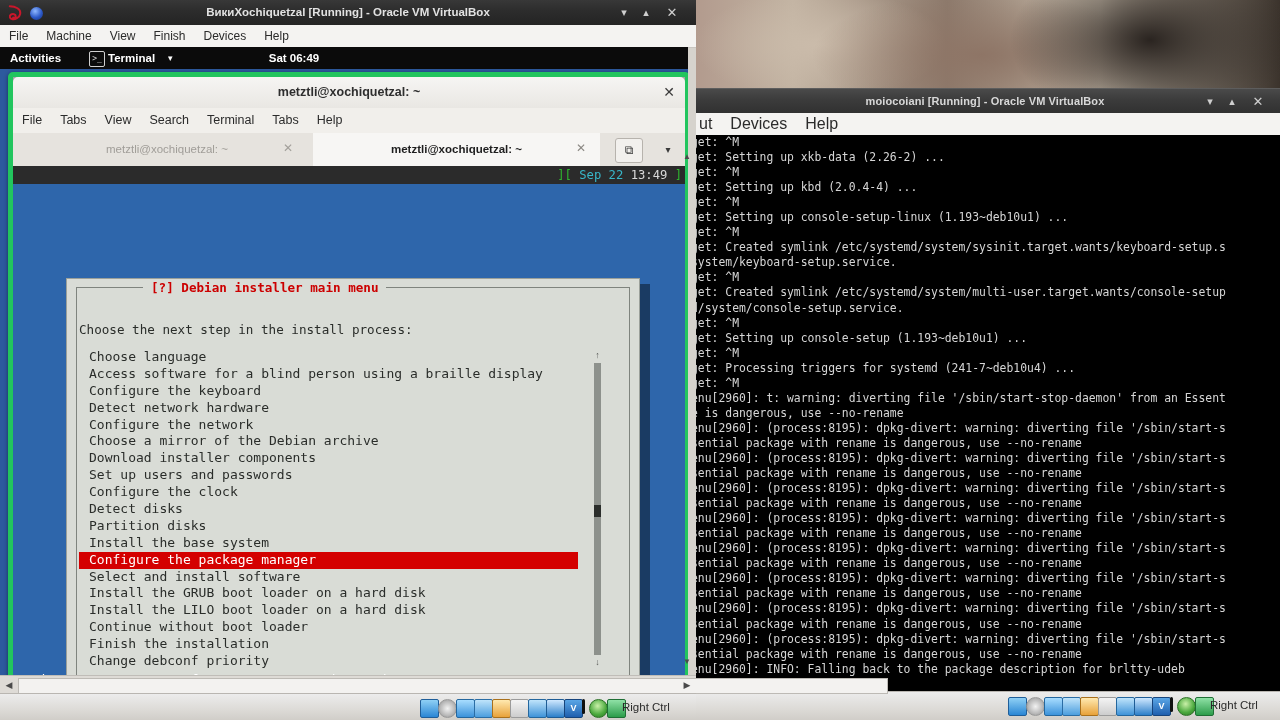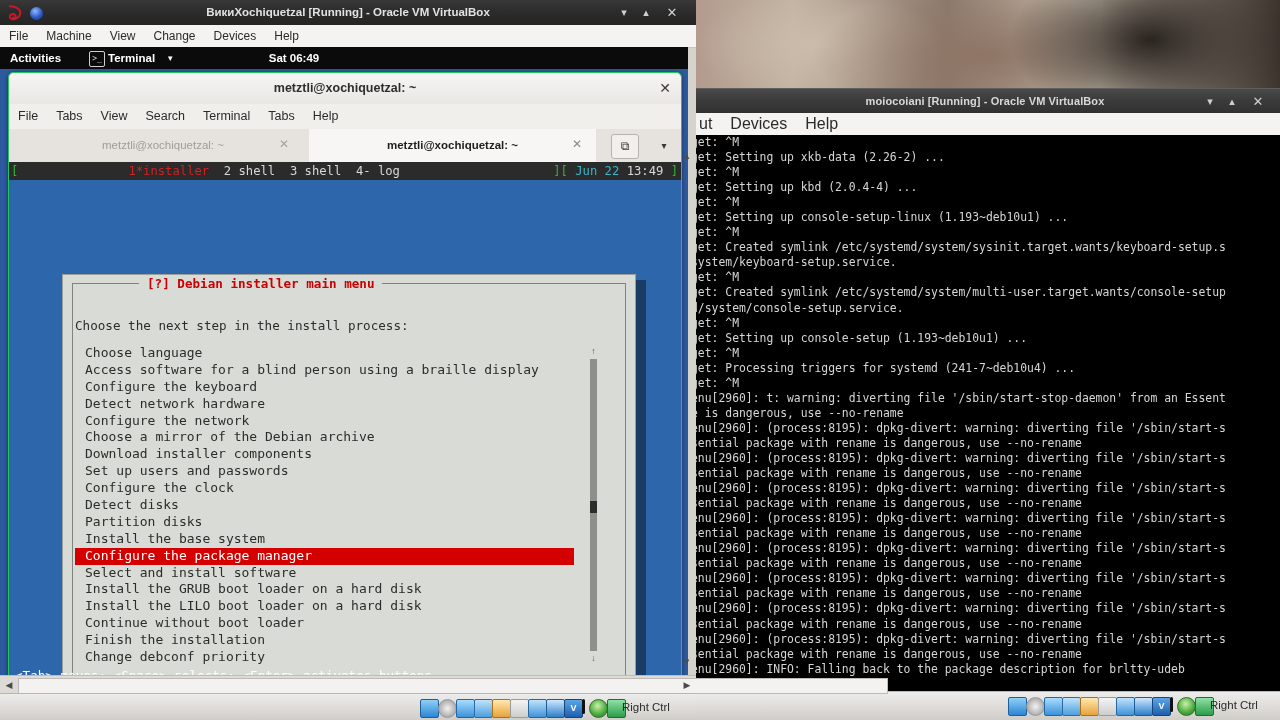--- a/index.html
+++ b/index.html
@@ -76,21 +76,21 @@
   
   #gnome-topbar{left:0;top:0;width:688px;height:22px;background:#0b0b0b;padding-left:20px;}
   #gnome-activities{left:10px;top:0;height:22px;line-height:22px;color:#ffffff;font-size:11.5px;font-weight:bold;}
   #gnome-term-ind{left:88px;top:0;height:22px;line-height:22px;color:#ffffff;font-size:11.5px;font-weight:bold;}
   #gnome-term-icon{left:89px;top:4px;width:14px;height:14px;border:1px solid #cfcfcf;border-radius:2px;
      color:#cfcfcf;font-size:8px;line-height:13px;text-align:center;font-family:"DejaVu Sans Mono",monospace;}
   #gnome-clock{right:0;top:0;width:828px;height:22px;line-height:22px;text-align:center;color:#ffffff;font-size:11.5px;font-weight:bold;}
 
   
   #gterm{left:8px;top:25px;width:672px;height:615px;background:#a3a3a3;
-    border:1px solid #22c55e;border-radius:5px 5px 0 0;box-shadow:0 1px 4px rgba(0,0,0,.45);}
+    border:5px solid #22c55e;border-radius:5px 5px 0 0;box-shadow:0 1px 4px rgba(0,0,0,.45);}
   #gterm-titlebar{left:0;top:0;width:672px;height:31px;
     background:linear-gradient(180deg,#f6f5f3 0%,#e9e7e3 100%);
     border-bottom:1px solid #cdc9c3;border-radius:5px 5px 0 0;}
   #gterm-title{left:0;top:0;width:672px;height:31px;line-height:31px;text-align:center;
     color:#2e2e2e;font-size:12.5px;font-weight:bold;}
   #gterm-close{right:8px;top:8px;width:16px;height:16px;line-height:15px;text-align:center;
     color:#3a3a3a;font-size:14px;}
   #gterm-menubar{left:0;top:31px;width:672px;height:25px;background:#f1efeb;border-bottom:1px solid #d5d1cb;}
   #gterm-menubar .mi{float:left;font-size:12.5px;color:#2b2b2b;line-height:25px;padding:0 9px;}
   #gterm-tabbar{left:0;top:56px;width:672px;height:33px;background:#e6e3de;border-bottom:1px solid #cbc7c1;}
@@ -219,21 +219,21 @@
     <div class="abs" id="vm-left-title">ВикиXochiquetzal [Running] - Oracle VM VirtualBox</div>
     <div class="abs win-ctrl" style="right:62px;top:0;">▾</div>
     <div class="abs win-ctrl" style="right:40px;top:0;">▴</div>
     <div class="abs win-ctrl" style="right:14px;top:0;font-size:13px;">✕</div>
   </div>
 
   <div class="abs" id="vm-left-menubar">
     <div class="mi">File</div>
     <div class="mi">Machine</div>
     <div class="mi">View</div>
-    <div class="mi">Change</div>
+    <div class="mi">Finish</div>
     <div class="mi">Devices</div>
     <div class="mi">Help</div>
   </div>
 
   <div class="abs" id="vm-left-screen">
 
     <div class="abs" id="gnome-topbar">
       <div class="abs" id="gnome-activities">Activities</div>
       <div class="abs" id="gnome-term-icon">&gt;_</div>
       <div class="abs" id="gnome-term-ind" style="left:108px;">Terminal</div>
@@ -265,22 +265,21 @@
         </div>
         <div class="gtab" id="gtab1">
           <div class="lbl">metztli@xochiquetzal: ~</div>
           <div class="x">✕</div>
         </div>
         <div class="abs" id="gtab-new">⧉</div>
         <div class="abs" id="gtab-menu">▾</div>
       </div>
 
       <div class="abs" id="tmux-status">
-        <span id="tmux-left"><span class="grn">[</span><span class="wht">               </span><span class="red">1*installer</span><span class="wht">  </span><span class="wht">2 shell</span><span class="wht">  </span><span class="wht">3 shell</span><span class="wht">  </span><span class="wht">4- log</span></span>
-        <span id="tmux-right"><span class="grn">]</span><span class="grn">[</span><span class="wht"> </span><span class="cyn">Jun 22</span><span class="wht"> </span><span class="wht">13:49</span><span class="wht"> </span><span class="grn">]</span></span>
+        <span id="tmux-right"><span class="grn">]</span><span class="grn">[</span><span class="wht"> </span><span class="cyn">Sep 22</span><span class="wht"> </span><span class="wht">13:49</span><span class="wht"> </span><span class="grn">]</span></span>
       </div>
 
       <div class="abs" id="inst">
         <div class="abs" id="inst-shadow"></div>
         <div class="abs" id="inst-dialog">
           <div class="abs" id="inst-dialog-inner"></div>
         </div>
         <div class="abs" id="inst-prompt">Choose the next step in the install process:</div>
         <div class="abs" id="inst-title">[?] Debian installer main menu</div>
         <div class="abs" id="inst-list"><div class="row">Choose language</div><div class="row">Access software for a blind person using a braille display</div><div class="row">Configure the keyboard</div><div class="row">Detect network hardware</div><div class="row">Configure the network</div><div class="row">Choose a mirror of the Debian archive</div><div class="row">Download installer components</div><div class="row">Set up users and passwords</div><div class="row">Configure the clock</div><div class="row">Detect disks</div><div class="row">Partition disks</div><div class="row">Install the base system</div><div class="row sel">Configure the package manager</div><div class="row">Select and install software</div><div class="row">Install the GRUB boot loader on a hard disk</div><div class="row">Install the LILO boot loader on a hard disk</div><div class="row">Continue without boot loader</div><div class="row">Finish the installation</div><div class="row">Change debconf priority</div></div>

